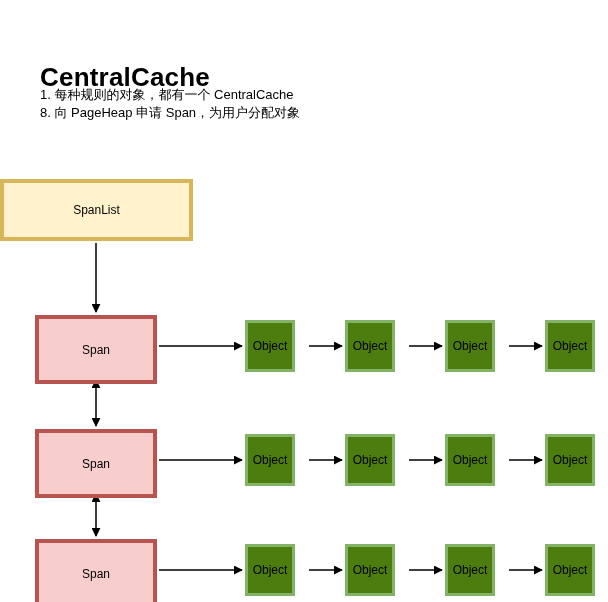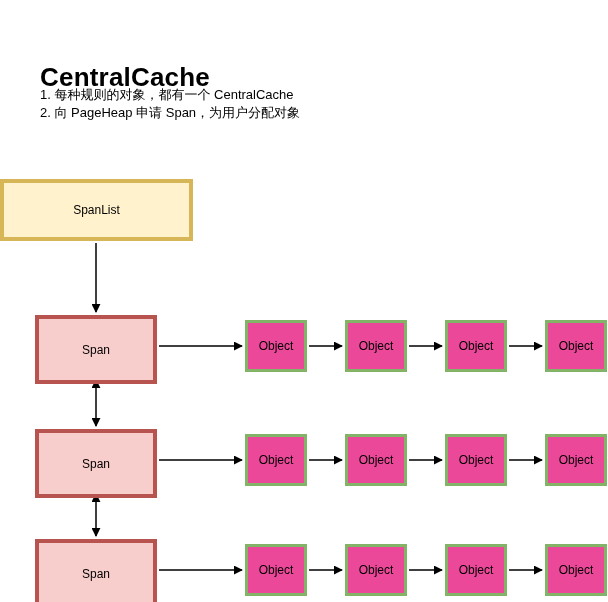--- a/index.html
+++ b/index.html
@@ -55,23 +55,23 @@
     left: 35px;
     width: 122px;
     height: 69px;
     background: #F8CECC;
     border: 4px solid #B85450;
   }
   .span-node.r0 { top: 315px; }
   .span-node.r1 { top: 429px; }
   .span-node.r2 { top: 539px; }
   .object-node {
-    width: 62px;
+    width: 50px;
     height: 52px;
-    background: #ec4899;
+    background: #4d7c0f;
     border: 3px solid #82B366;
   }
   .object-node.r0 { top: 320px; }
   .object-node.r1 { top: 434px; }
   .object-node.r2 { top: 544px; }
   .object-node.c0 { left: 245px; }
   .object-node.c1 { left: 345px; }
   .object-node.c2 { left: 445px; }
   .object-node.c3 { left: 545px; }
   #arrows {
@@ -85,21 +85,21 @@
 </style>
 </head>
 <body>
 
 <div id="canvas">
 
   <div class="page-title">CentralCache</div>
 
   <div class="notes">
     <div>1. 每种规则的对象，都有一个 CentralCache</div>
-    <div>2. 向 PageHeap 申请 Span，为用户分配对象</div>
+    <div>8. 向 PageHeap 申请 Span，为用户分配对象</div>
   </div>
 
   <svg id="arrows" viewBox="0 0 608 602" xmlns="http://www.w3.org/2000/svg">
     <defs>
       <marker id="ah" viewBox="0 0 10 10" refX="9" refY="5" markerWidth="9" markerHeight="9" orient="auto" markerUnits="userSpaceOnUse">
         <path d="M0,0 L10,5 L0,10 z" fill="#000000"></path>
       </marker>
     </defs>
 
     <line x1="96" y1="243" x2="96" y2="312" stroke="#000" stroke-width="1.5" marker-end="url(#ah)"></line>

